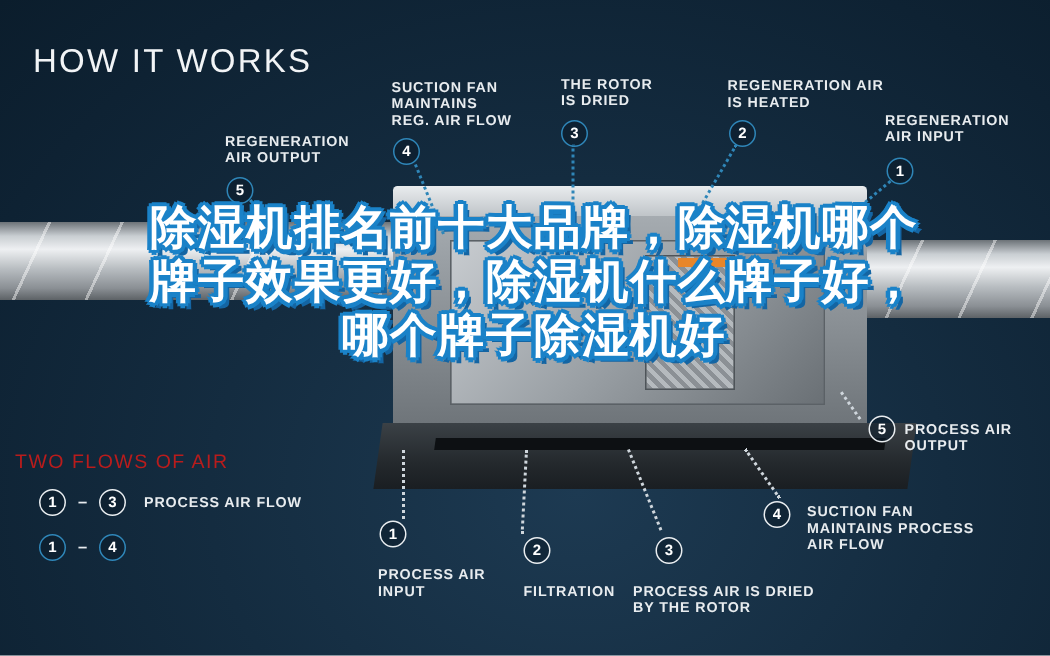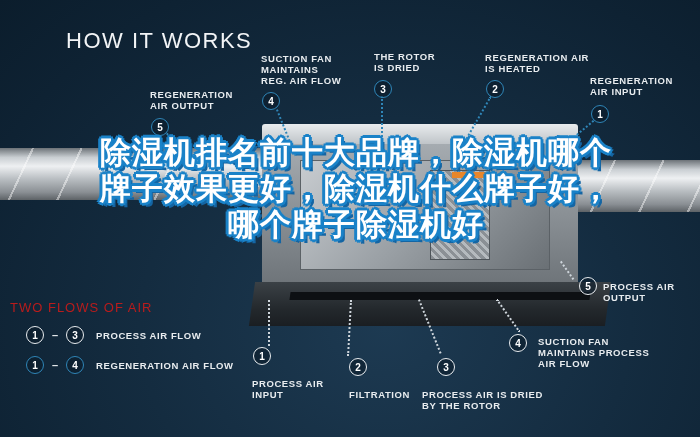--- a/index.html
+++ b/index.html
@@ -7,21 +7,20 @@
   body {
     position: relative;
     background: radial-gradient(ellipse at 55% 75%, #1d3a52 0%, #142c40 45%, #0e2233 80%, #0b1d2c 100%);
     font-family: "Liberation Sans", sans-serif;
     color: #ffffff;
   }
   .abs { position: absolute; }
   .title {
     left: 22px; top: 28px; font-size: 22px; letter-spacing: 1.5px; font-weight: 400;
     color: #f2f4f6;
-    margin-left: 44px;
   }
   .lbl {
     font-size: 9.5px; font-weight: 700; letter-spacing: 0.6px; line-height: 11px;
     color: #e8ecef; white-space: pre-line; text-transform: uppercase;
   }
   .marker {
     width: 18px; height: 18px; border-radius: 50%;
     border: 1.6px solid #e9edf0; color: #fff;
     font-size: 10px; font-weight: 700; display: flex; align-items: center; justify-content: center;
     background: rgba(11,29,44,0.6);
@@ -143,21 +142,20 @@
 <div class="abs legend-row" style="top:326px;">
   <div class="marker">1</div>
   <span class="dash">–</span>
   <div class="marker">3</div>
   <span class="lbl">PROCESS AIR FLOW</span>
 </div>
 <div class="abs legend-row" style="top:356px;">
   <div class="marker blue">1</div>
   <span class="dash">–</span>
   <div class="marker blue">4</div>
-  <span class="lbl">REGENERATION AIR FLOW</span>
 </div>
 
 <div class="abs marker" style="left:253px; top:347px;">1</div>
 <div class="abs lbl" style="left:252px; top:378px;">PROCESS AIR
 INPUT</div>
 
 <div class="abs marker" style="left:349px; top:358px;">2</div>
 <div class="abs lbl" style="left:349px; top:389px;">FILTRATION</div>
 
 <div class="abs marker" style="left:437px; top:358px;">3</div>

